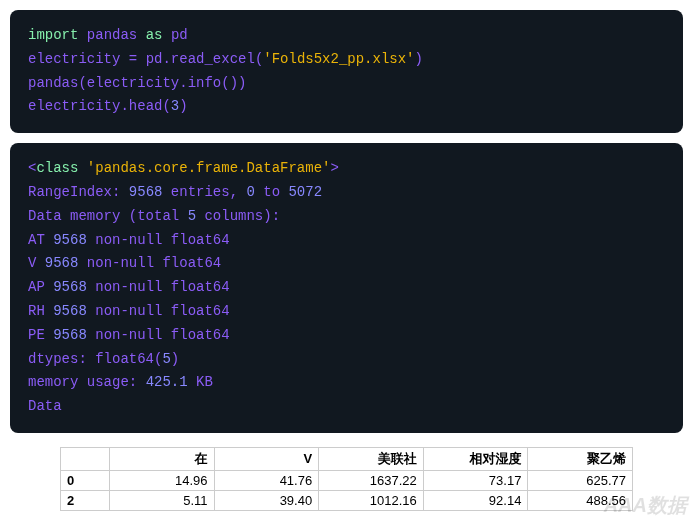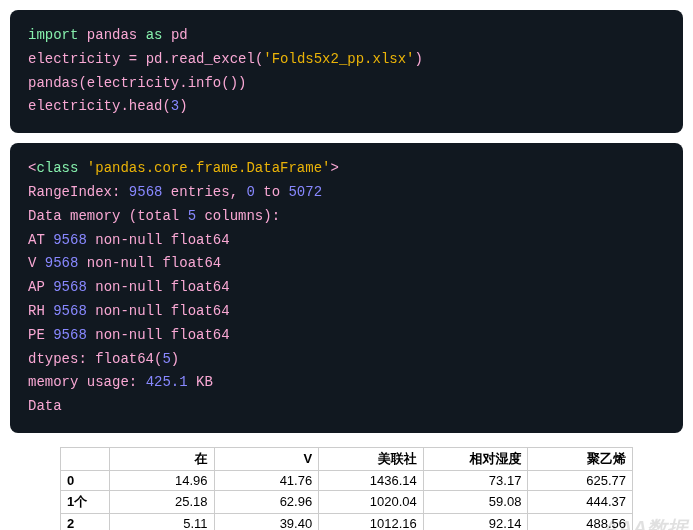--- a/index.html
+++ b/index.html
@@ -15,21 +15,21 @@
     border-radius: 8px;
     padding: 14px 18px;
     margin-bottom: 10px;
     line-height: 1.7;
     white-space: pre;
     overflow-x: auto;
   }
   .kw { color: #86efac; }    
   .str { color: #eab308; }     
   .numv { color: #8888ff; }    
-  .plain { color: #f9a8d4; }   
+  .plain { color: #8b5cf6; }   
 
   .table-wrap {
     margin-top: 14px;
     padding: 0 50px;
     position: relative;
   }
   table.df {
     border-collapse: collapse;
     font-family: Arial, sans-serif;
     font-size: 13px;
@@ -93,31 +93,23 @@
         <th>美联社</th>
         <th>相对湿度</th>
         <th>聚乙烯</th>
       </tr>
     </thead>
     <tbody>
       <tr>
         <td class="idx">0</td>
         <td>14.96</td>
         <td>41.76</td>
-        <td>1436.14</td>
+        <td>1637.22</td>
         <td>73.17</td>
         <td>625.77</td>
-      </tr>
-      <tr>
-        <td class="idx">1个</td>
-        <td>25.18</td>
-        <td>62.96</td>
-        <td>1020.04</td>
-        <td>59.08</td>
-        <td>444.37</td>
       </tr>
       <tr>
         <td class="idx">2</td>
         <td>5.11</td>
         <td>39.40</td>
         <td>1012.16</td>
         <td>92.14</td>
         <td>488.56</td>
       </tr>
     </tbody>

